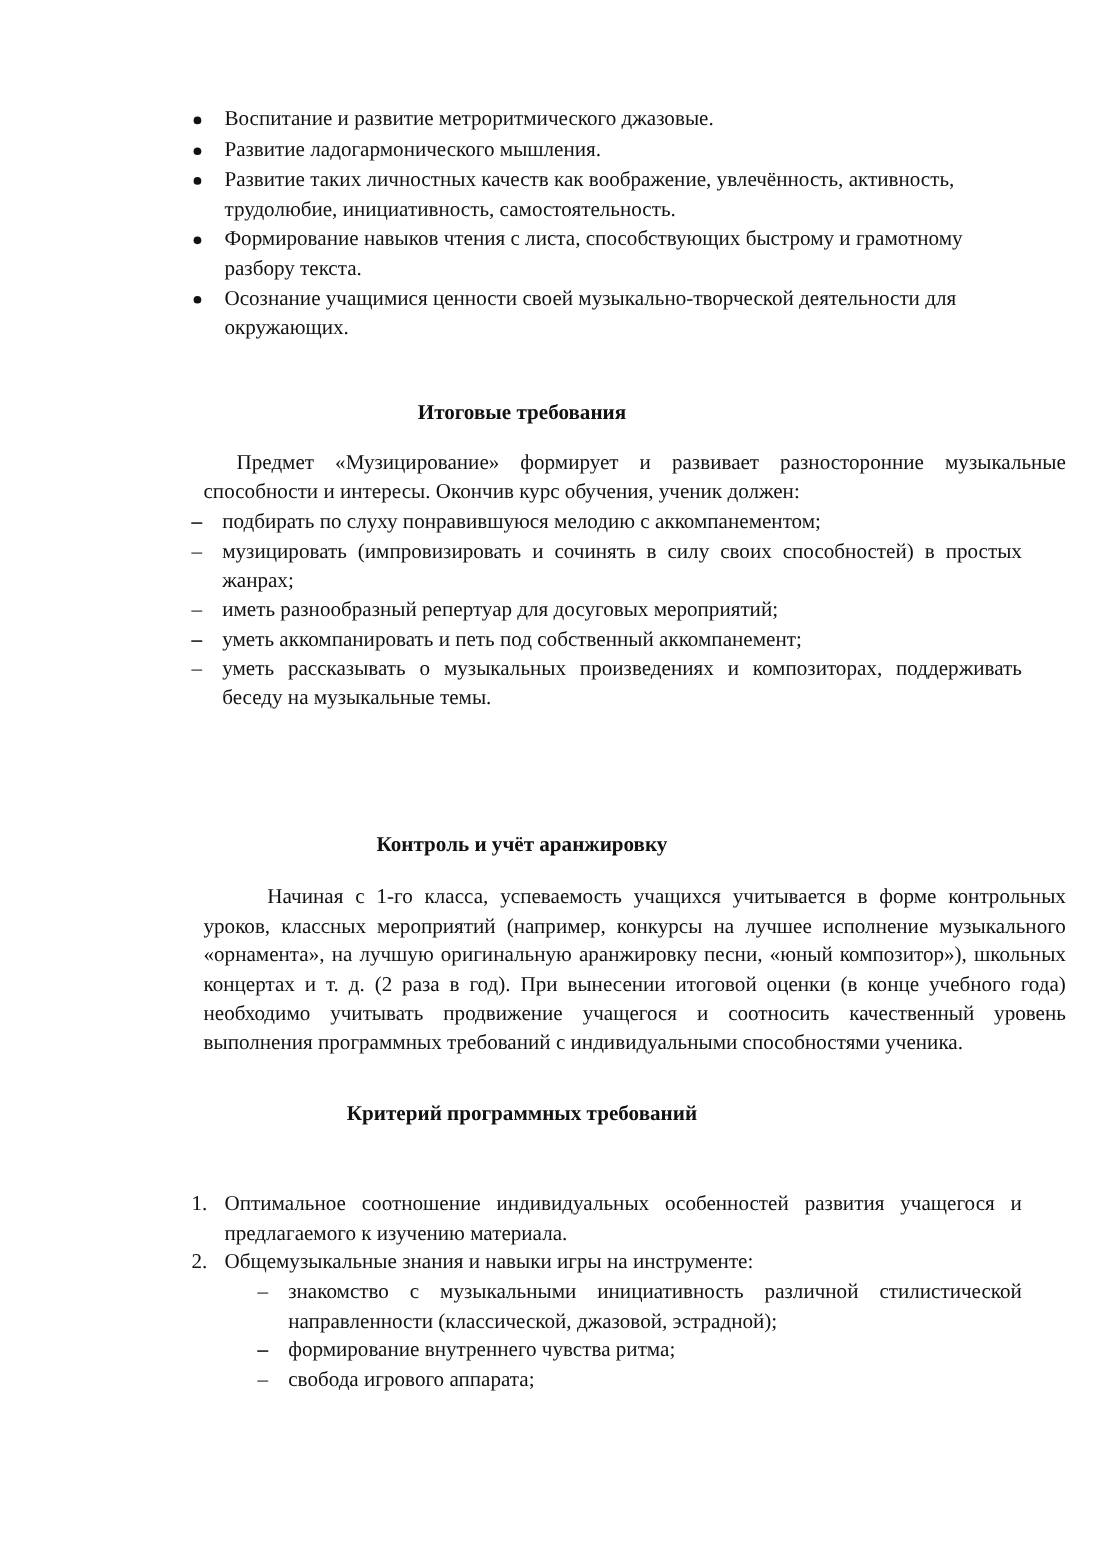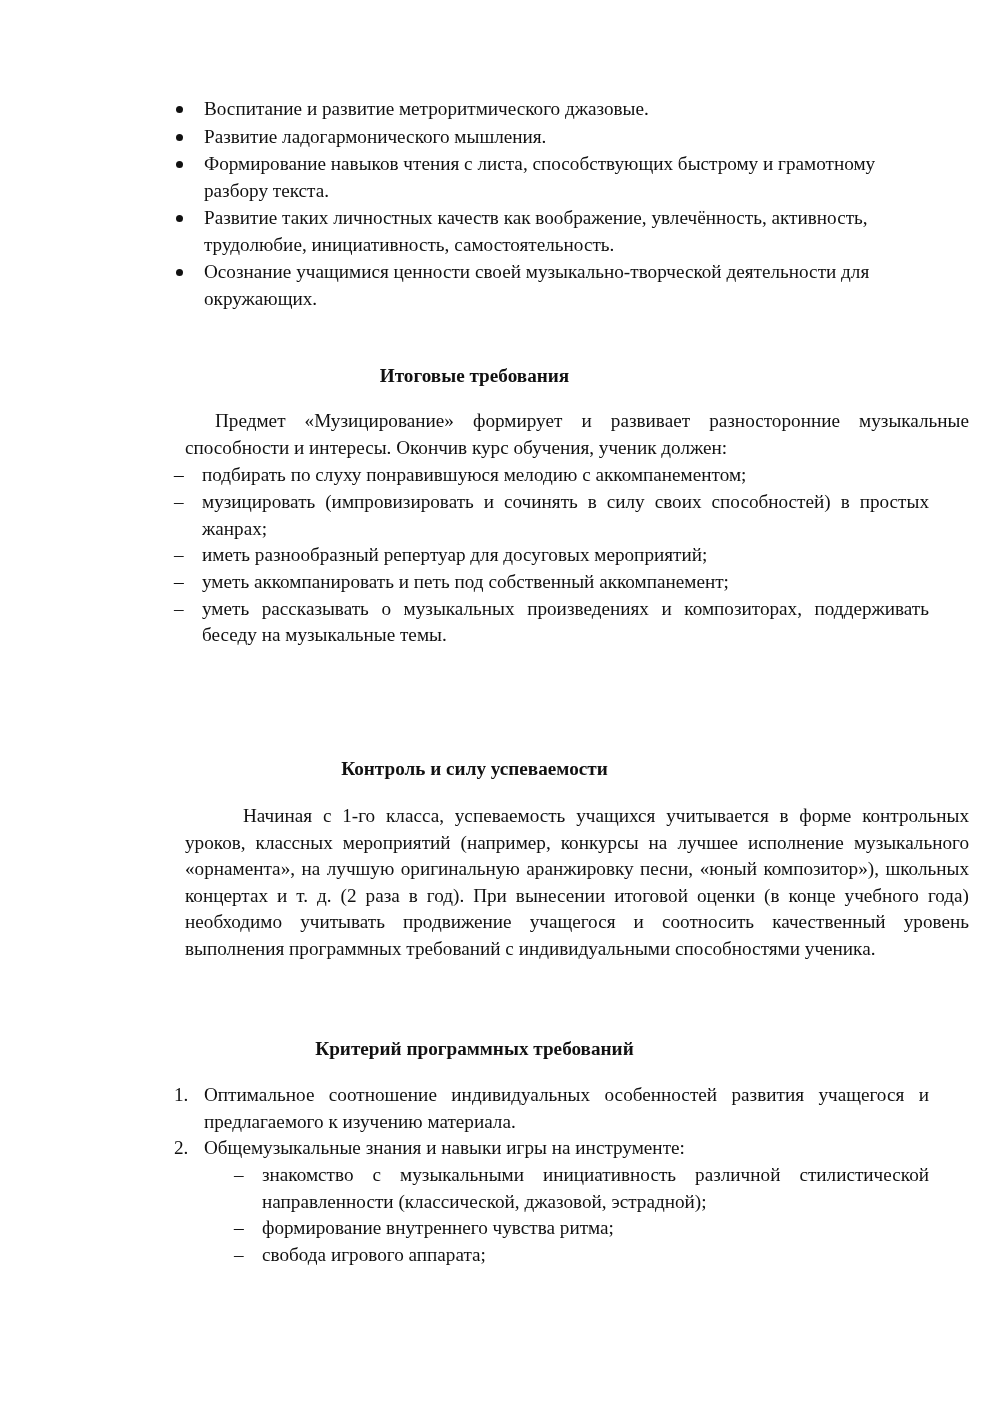--- a/index.html
+++ b/index.html
@@ -102,44 +102,44 @@
     }
   </style>
 </head>
 <body>
 
 <div class="page">
 
   <ul class="bullets">
     <li><span class="dot"></span><span>Воспитание и развитие метроритмического джазовые.</span></li>
     <li><span class="dot"></span><span>Развитие ладогармонического мышления.</span></li>
+    <li><span class="dot"></span><span>Развитие таких личностных качеств как воображение, увлечённость, активность, трудолюбие, инициативность, самостоятельность.</span></li>
     <li><span class="dot"></span><span>Формирование навыков чтения с листа, способствующих быстрому и грамотному разбору текста.</span></li>
-    <li><span class="dot"></span><span>Развитие таких личностных качеств как воображение, увлечённость, активность, трудолюбие, инициативность, самостоятельность.</span></li>
     <li><span class="dot"></span><span>Осознание учащимися ценности своей музыкально-творческой деятельности для окружающих.</span></li>
   </ul>
 
   <div class="heading" style="top:364px;">Итоговые требования</div>
 
   <div class="para" style="top:408px;"><span class="indent" style="width:30px;"></span><span>Предмет «Музицирование» формирует и развивает разносторонние музыкальные способности и интересы. Окончив курс обучения, ученик должен:</span></div>
 
   <ul class="dashlist" style="left:172px; top:462px; width:757px;">
     <li><span class="dash">–</span></li>
     <li><span class="dash">–</span><span>подбирать по слуху понравившуюся мелодию с аккомпанементом;</span></li>
     <li><span class="dash">–</span><span>музицировать (импровизировать и сочинять в силу своих способностей) в простых жанрах;</span></li>
     <li><span class="dash">–</span><span>иметь разнообразный репертуар для досуговых мероприятий;</span></li>
     <li><span class="dash">–</span></li>
     <li><span class="dash">–</span><span>уметь аккомпанировать и петь под собственный аккомпанемент;</span></li>
     <li><span class="dash">–</span><span>уметь рассказывать о музыкальных произведениях и композиторах, поддерживать беседу на музыкальные темы.</span></li>
   </ul>
 
-  <div class="heading" style="top:757px;">Контроль и силу успеваемости</div>
+  <div class="heading" style="top:757px;">Контроль и учёт аранжировку</div>
 
   <div class="para" style="top:803px; left:145px; width:784px;"><span class="indent" style="width:58px;"></span><span>Начиная с 1-го класса, успеваемость учащихся учитывается в форме контрольных уроков, классных мероприятий (например, конкурсы на лучшее исполнение музыкального «орнамента», на лучшую оригинальную аранжировку песни, «юный композитор»), школьных концертах и т. д. (2 раза в год). При вынесении итоговой оценки (в конце учебного года) необходимо учитывать продвижение учащегося и соотносить качественный уровень выполнения программных требований с индивидуальными способностями ученика.</span></div>
 
-  <div class="heading" style="top:1037px;">Критерий программных требований</div>
+  <div class="heading" style="top:1001px;">Критерий программных требований</div>
 
   <ol class="numlist">
     <li>
       <span class="num">1.</span>
       <span>Оптимальное соотношение индивидуальных особенностей развития учащегося и предлагаемого к изучению материала.</span>
     </li>
     <li>
       <span class="num">2.</span>
       <span>Общемузыкальные знания и навыки игры на инструменте:</span>
     </li>

